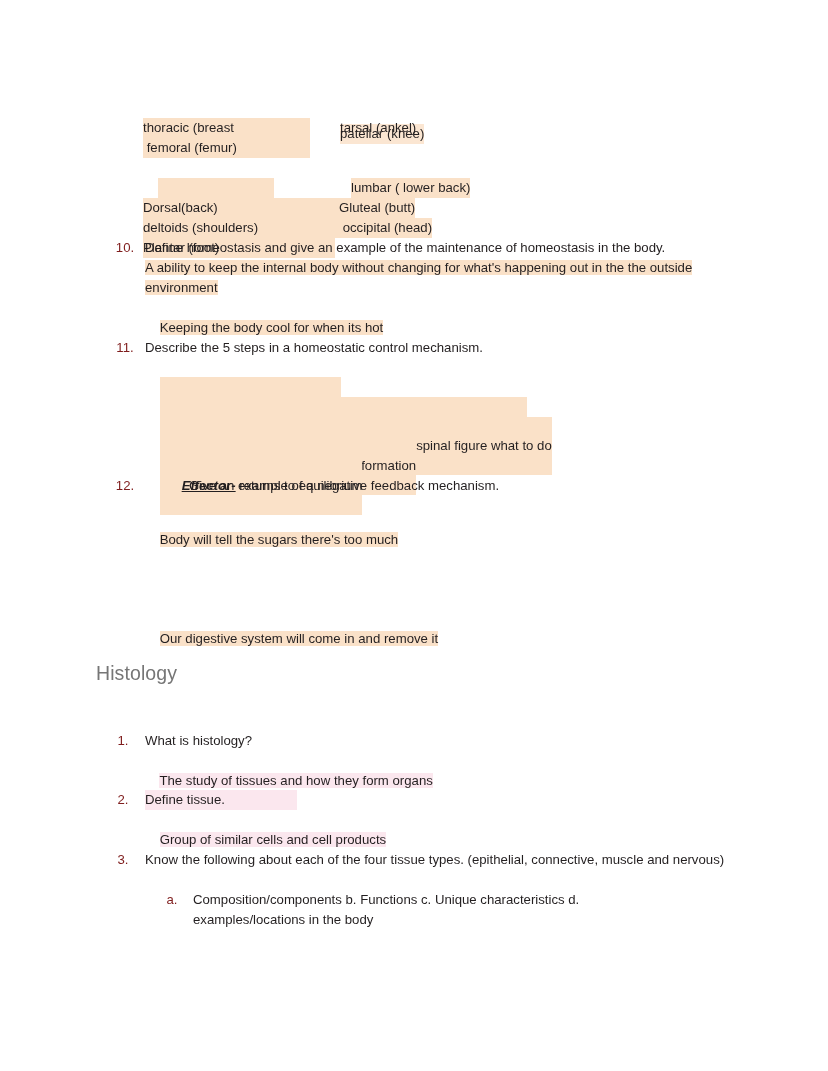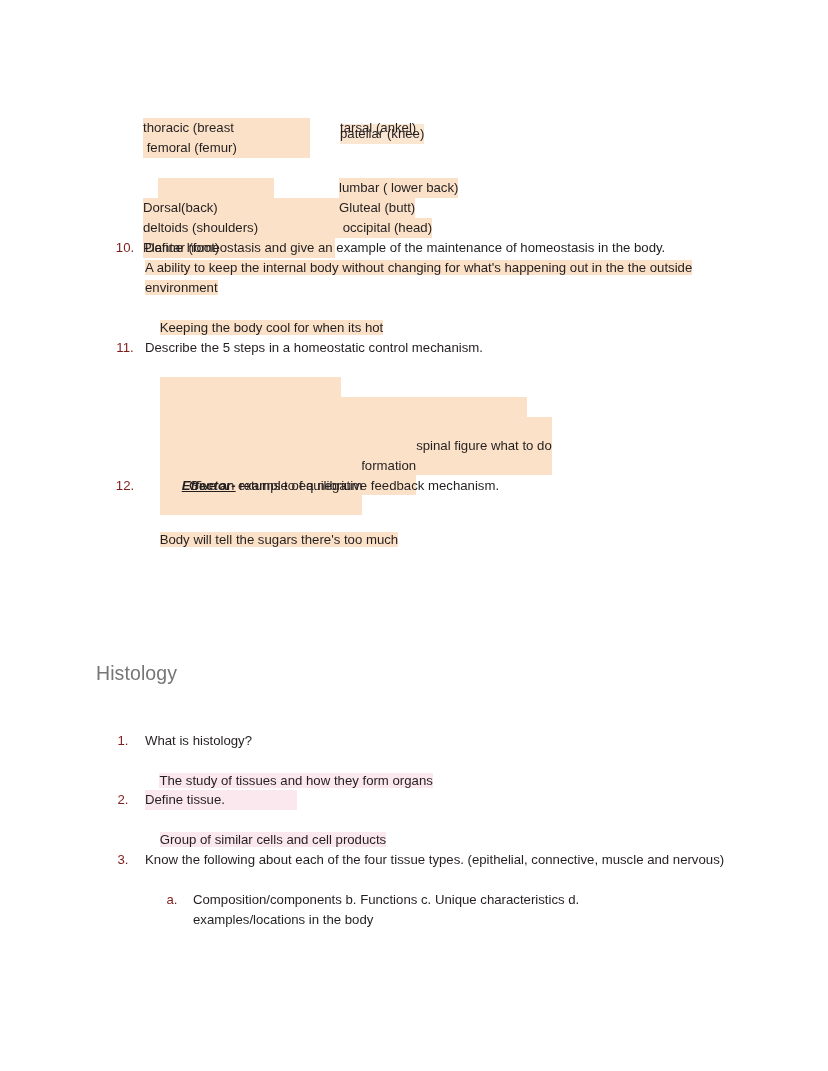--- a/index.html
+++ b/index.html
@@ -95,21 +95,21 @@
   </div>
 
   <div class="blk" style="left:143px; top:158px;">
     <span class="hl-peach" style="display:inline-block; padding-right:36px;">
       <span class="bold-it-u">Posterior</span>
     </span>
   </div>
 
   <div class="row2" style="left:143px; top:178px;">
     <span class="col-l hl-peach" style="display:inline-block; width:196px;">Dorsal(back)</span>
-    <span class="col-r hl-peach" style="left:196px; top:0;">lumbar ( lower back)</span>
+    <span class="col-r hl-peach" style="left:208px; top:0;">lumbar ( lower back)</span>
   </div>
 
   <div class="row2" style="left:143px; top:198px;">
     <span class="col-l hl-peach" style="display:inline-block; width:196px;">deltoids (shoulders)</span>
     <span class="col-r hl-peach" style="left:196px; top:0;">Gluteal (butt)</span>
   </div>
 
   <div class="row2" style="left:143px; top:218px;">
     <span class="col-l hl-peach" style="display:inline-block; width:192px;">Plantar (foot)</span>
     <span class="col-r hl-peach" style="left:196px; top:0;"> occipital (head)</span>
@@ -161,20 +161,23 @@
     </span>
   </div>
 
   <div class="item" style="left:0; top:476px;">
     <span class="num" style="left:112px; width:26px;">12.</span>
     <span class="body wrapline" style="left:145px; width:600px;margin-left:44px;">Give an example of a negative feedback mechanism.</span>
   </div>
 
   <div class="blk" style="left:145px; top:510px;">
     <span class="hl-peach">Body will tell the sugars there's too much</span>
+  </div>
+  <div class="blk" style="left:145px; top:609px;">
+    <span class="hl-peach">Our digestive system will come in and remove it</span>
   </div>
 
   <div class="heading" style="left:96px; top:661px;">Histology</div>
 
   <div class="item" style="left:0; top:731px;">
     <span class="num" style="left:112px; width:22px;">1.</span>
     <span class="body wrapline" style="left:145px; width:590px;">What is histology?</span>
   </div>
   <div class="blk" style="left:145px; top:751px;">
     <span class="hl-pink">The study of tissues and how they form organs</span>

